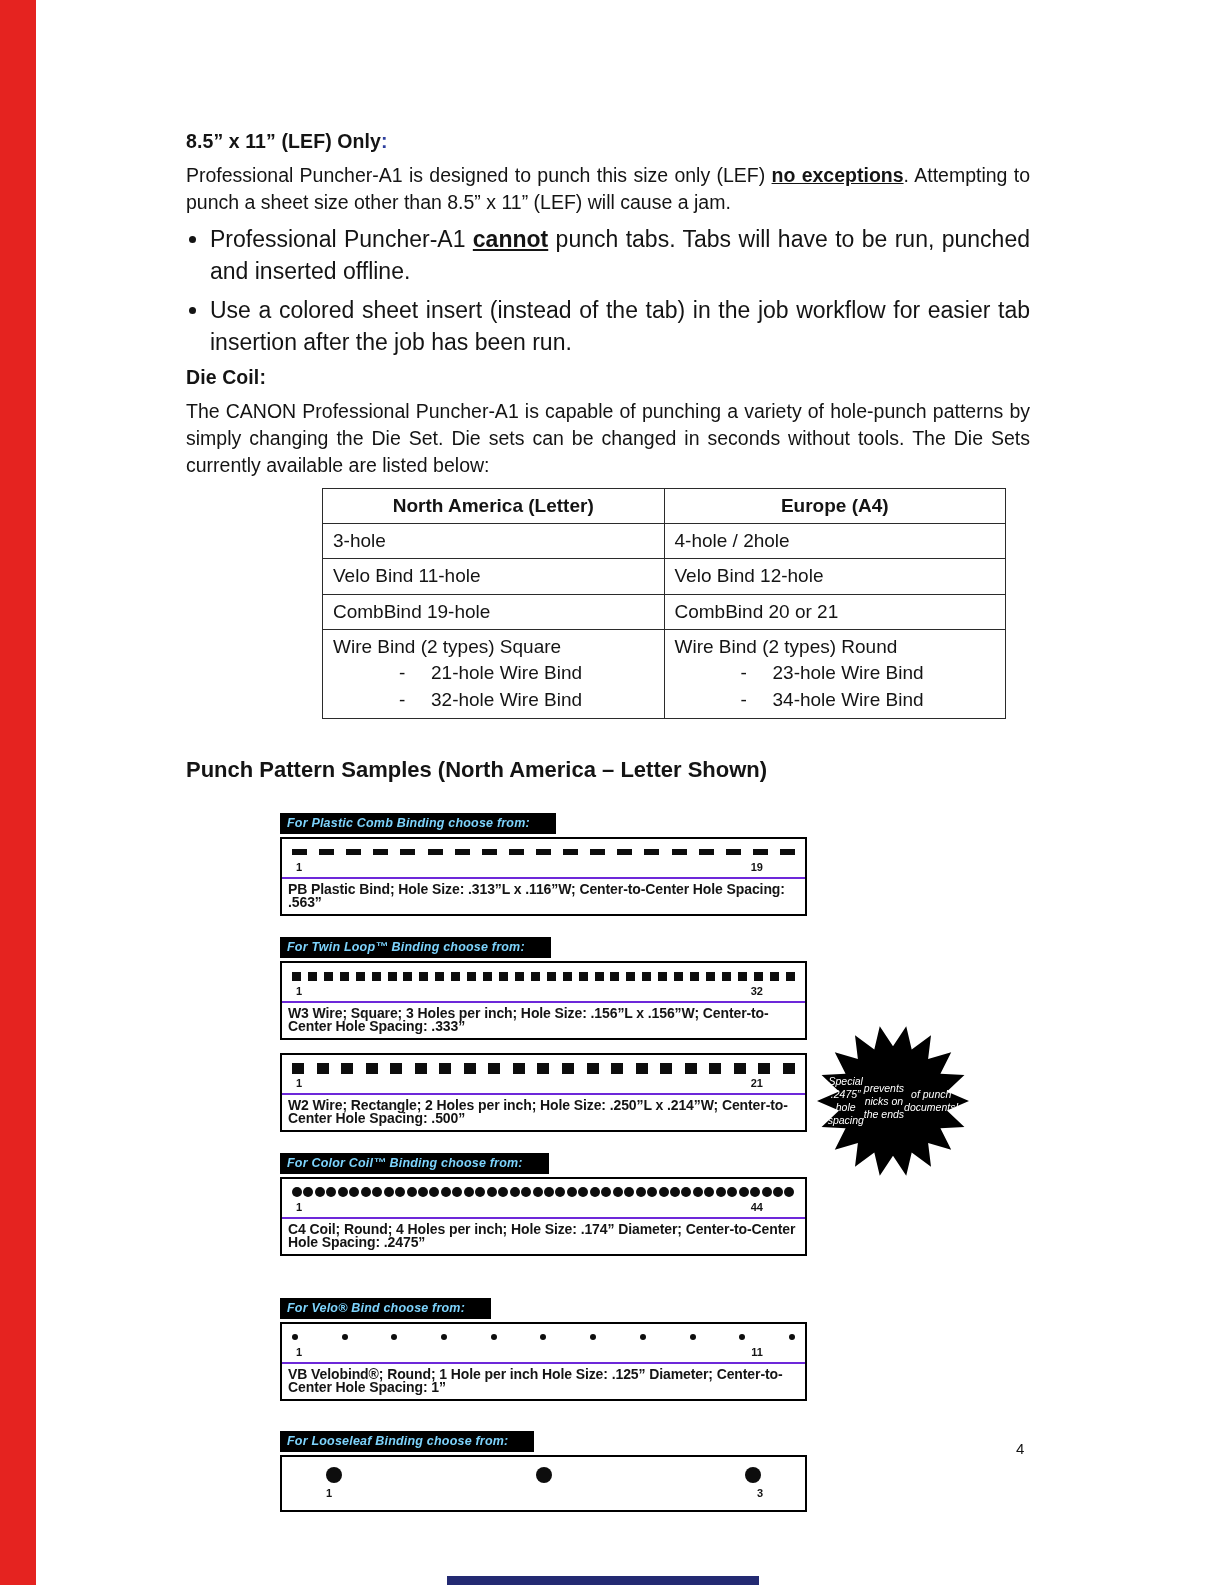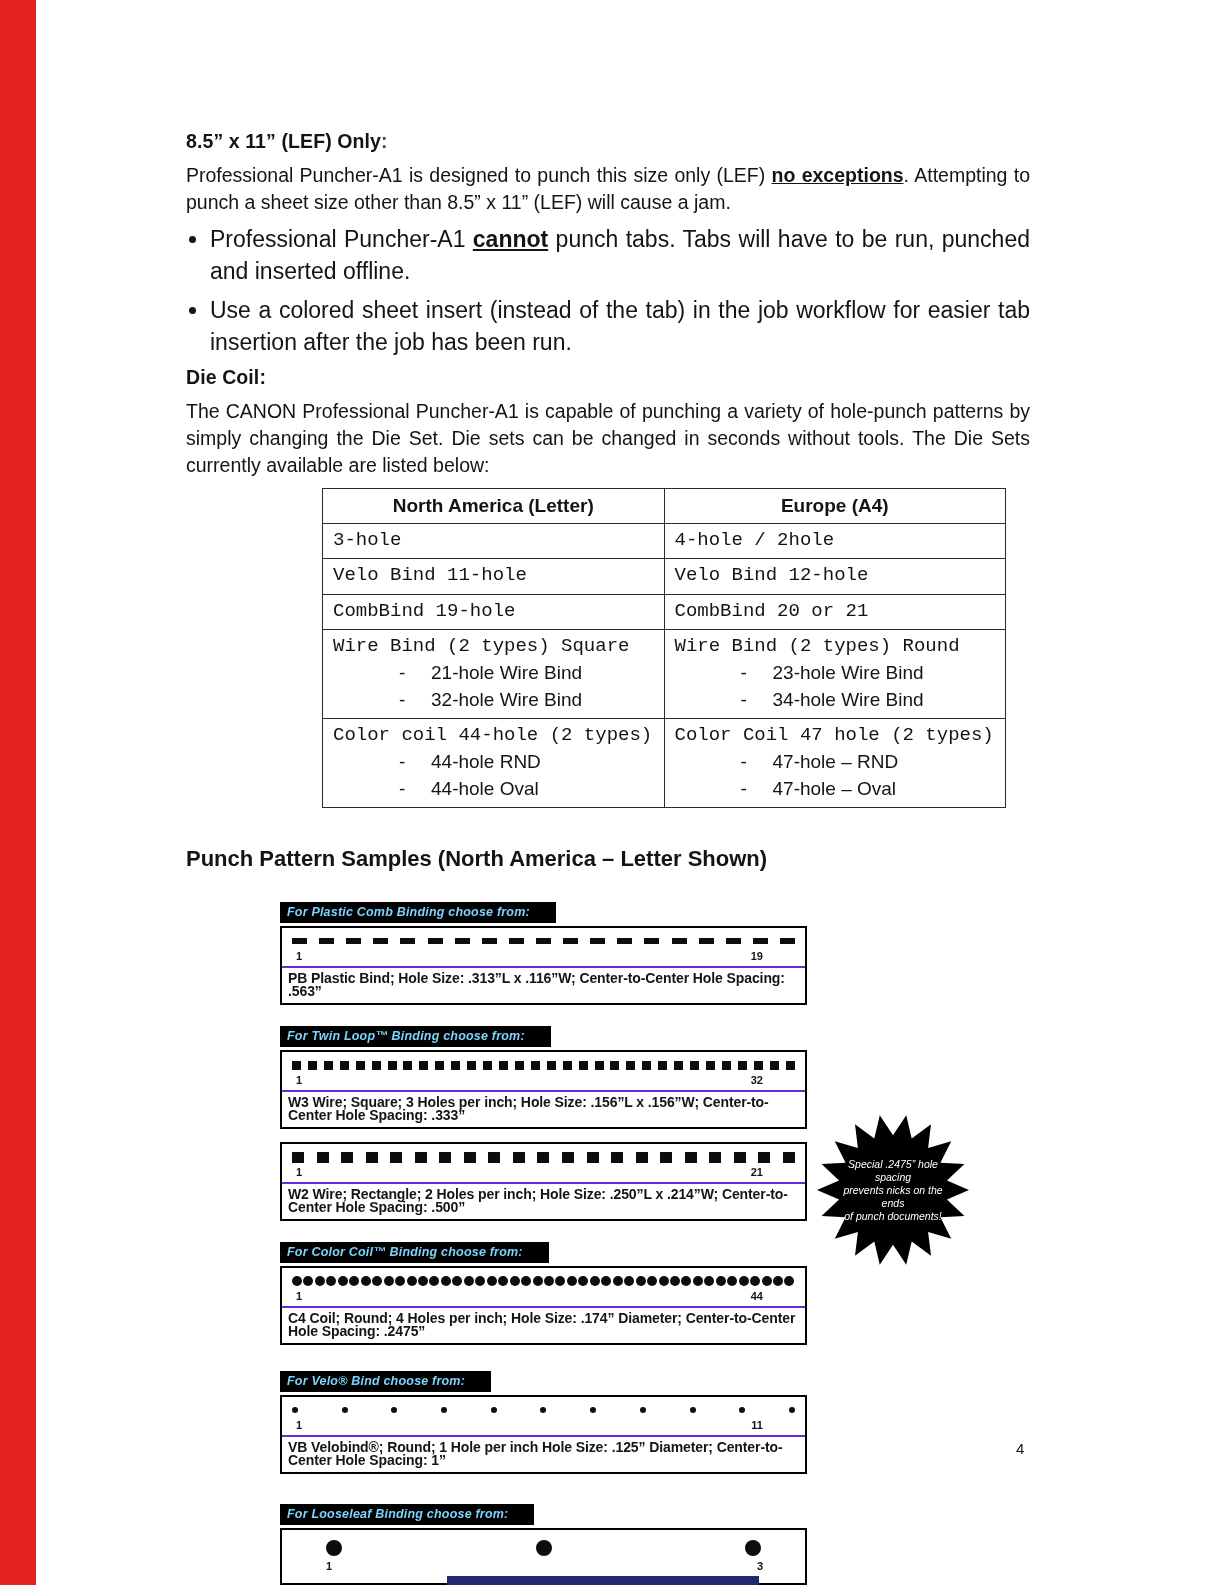--- a/index.html
+++ b/index.html
@@ -24,21 +24,21 @@
 
   table.die-table {
     border-collapse:collapse; margin:8px 0 0 136px; width:684px;
     font-size:19px;
   }
   table.die-table th, table.die-table td {
     border:1.5px solid #2b2b2b; vertical-align:top; padding:4px 10px 5px 10px;
   }
   table.die-table th { text-align:center; font-weight:bold; padding:6px 4px; }
   table.die-table td { width:50%; }
-  .cell-main { line-height:1.35;font-family:Liberation Mono, monospace; }
+  .cell-main { line-height:1.35; }
   .sub { line-height:1.4; padding-left:66px; }
   .sub::before { content:"-"; display:inline-block; width:32px; }
 
   h2.punch-head { font-size:22px; font-weight:bold; margin:38px 0 0 0; }
 
   .samples { position:relative; margin:30px 0 0 94px; width:560px; }
   .sample { margin-bottom:21px; }
   .sample.tight { margin-bottom:13px; }
   .label-bar {
     display:inline-block; background:#000; color:#7dd3fc;
@@ -64,21 +64,21 @@
   i.mark.dash  { width:15px; height:6px; }
   i.mark.sq-s  { width:9px;  height:9px; }
   i.mark.sq-l  { width:12px; height:11px; }
   i.mark.dot   { width:10px; height:10px; border-radius:50%; }
   i.mark.dot-s { width:6px;  height:6px;  border-radius:50%; }
   i.mark.dot-xl{ width:16px; height:16px; border-radius:50%; }
 
   .starburst { position:absolute; left:537px; top:212px; width:152px; height:152px; }
   .starburst svg { width:100%; height:100%; }
   .starburst .sb-text {
-    position:absolute; inset:0; display:flex; flex-direction:column;
+    position:absolute; inset:0; display:flex; flex-direction:row;
     align-items:center; justify-content:center; color:#fff;
     font-size:10.5px; font-style:italic; text-align:center; line-height:13px;
     padding:0 24px;
   }
 
   .page-num { position:absolute; left:1016px; top:1440px; font-size:15px; }
 </style>
 </head>
 <body>
 
@@ -136,32 +136,20 @@
           <div class="cell-main">Wire Bind (2 types) Square</div>
           <div class="sub">21-hole Wire Bind</div>
           <div class="sub">32-hole Wire Bind</div>
         </td>
         <td>
           <div class="cell-main">Wire Bind (2 types) Round</div>
           <div class="sub">23-hole Wire Bind</div>
           <div class="sub">34-hole Wire Bind</div>
         </td>
       </tr>
-      <tr>
-        <td>
-          <div class="cell-main">Color coil 44-hole (2 types)</div>
-          <div class="sub">44-hole RND</div>
-          <div class="sub">44-hole Oval</div>
-        </td>
-        <td>
-          <div class="cell-main">Color Coil 47 hole (2 types)</div>
-          <div class="sub">47-hole – RND</div>
-          <div class="sub">47-hole – Oval</div>
-        </td>
-      </tr>
     </tbody>
   </table>
 
   <h2 class="punch-head">Punch Pattern Samples (North America – Letter Shown)</h2>
 
   <div class="samples">
 
     <div class="sample">
       <div class="label-bar">For Plastic Comb Binding choose from:</div>
       <div class="strip">
@@ -322,21 +310,21 @@
             <i class="mark dot"></i>
           </div>
         <div class="nums">
           <span>1</span>
           <span>44</span>
         </div>
         <div class="caption">C4 Coil; Round; 4 Holes per inch; Hole Size: .174” Diameter; Center-to-Center Hole Spacing: .2475”</div>
       </div>
     </div>
 
-    <div class="sample" style="margin-top:26px;">
+    <div class="sample" style="margin-top:42px;">
       <div class="label-bar">For Velo® Bind choose from:</div>
       <div class="strip">
         <div class="marks">
             <i class="mark dot-s"></i>
             <i class="mark dot-s"></i>
             <i class="mark dot-s"></i>
             <i class="mark dot-s"></i>
             <i class="mark dot-s"></i>
             <i class="mark dot-s"></i>
             <i class="mark dot-s"></i>

